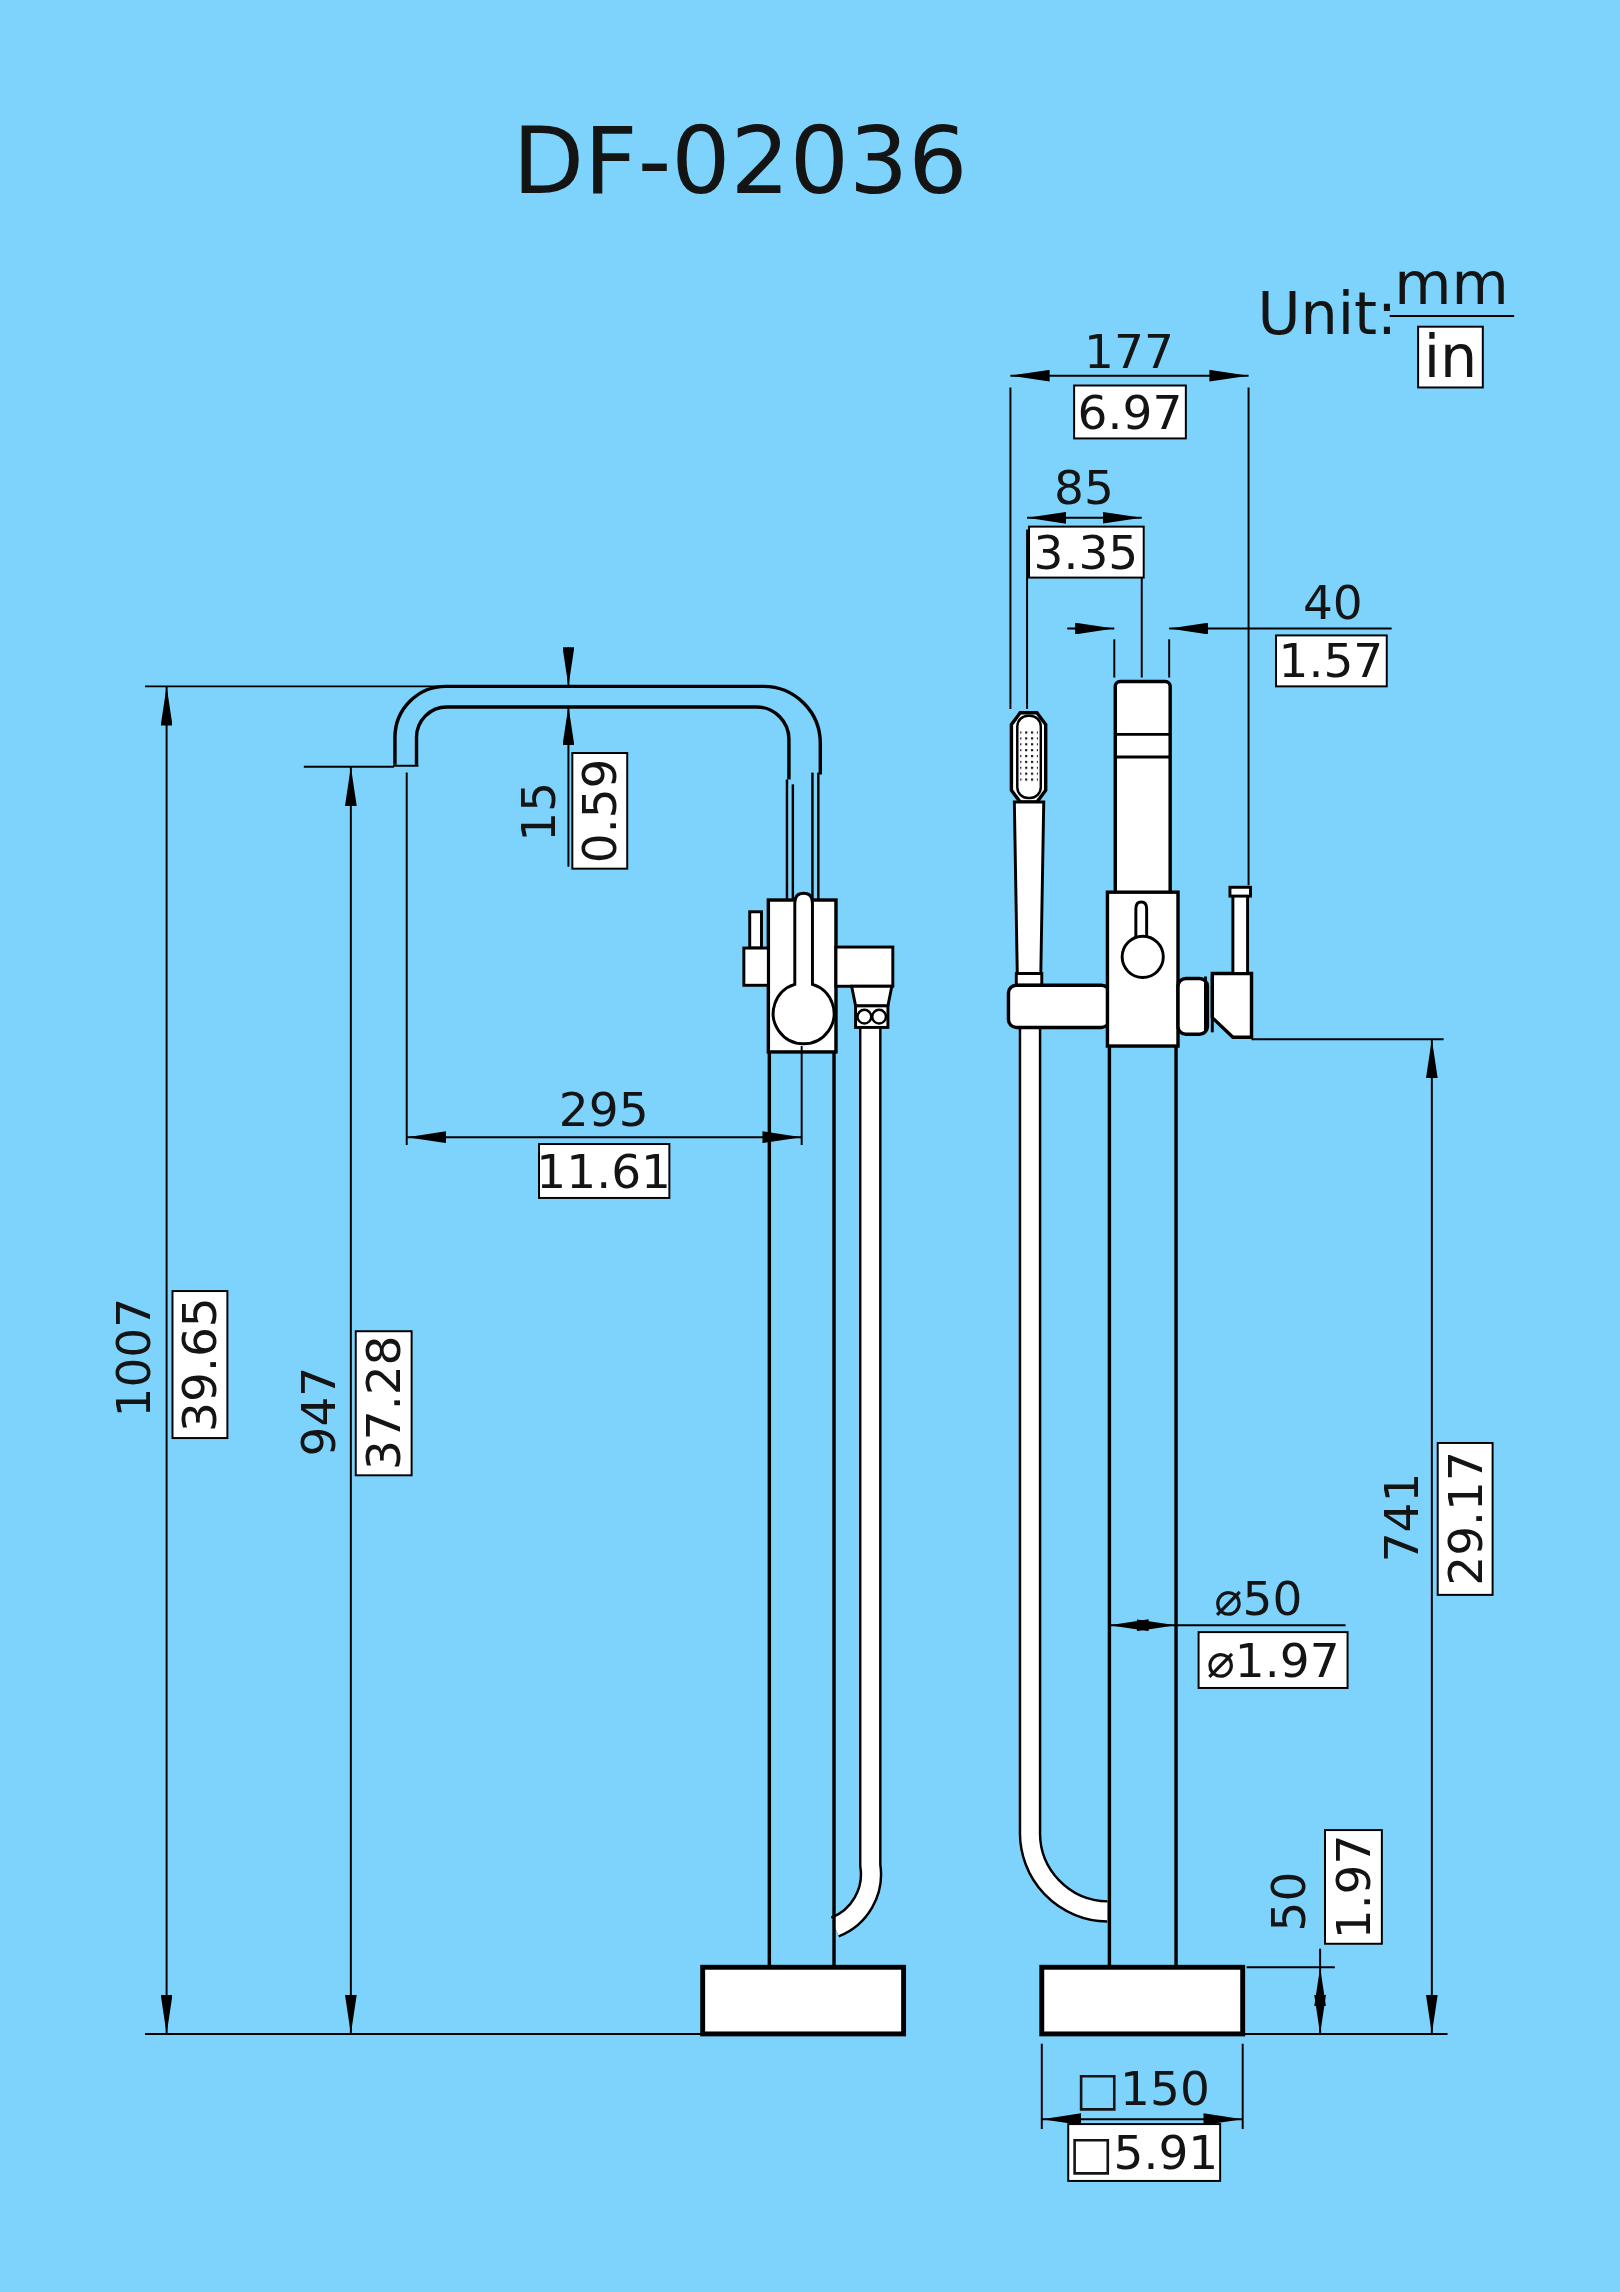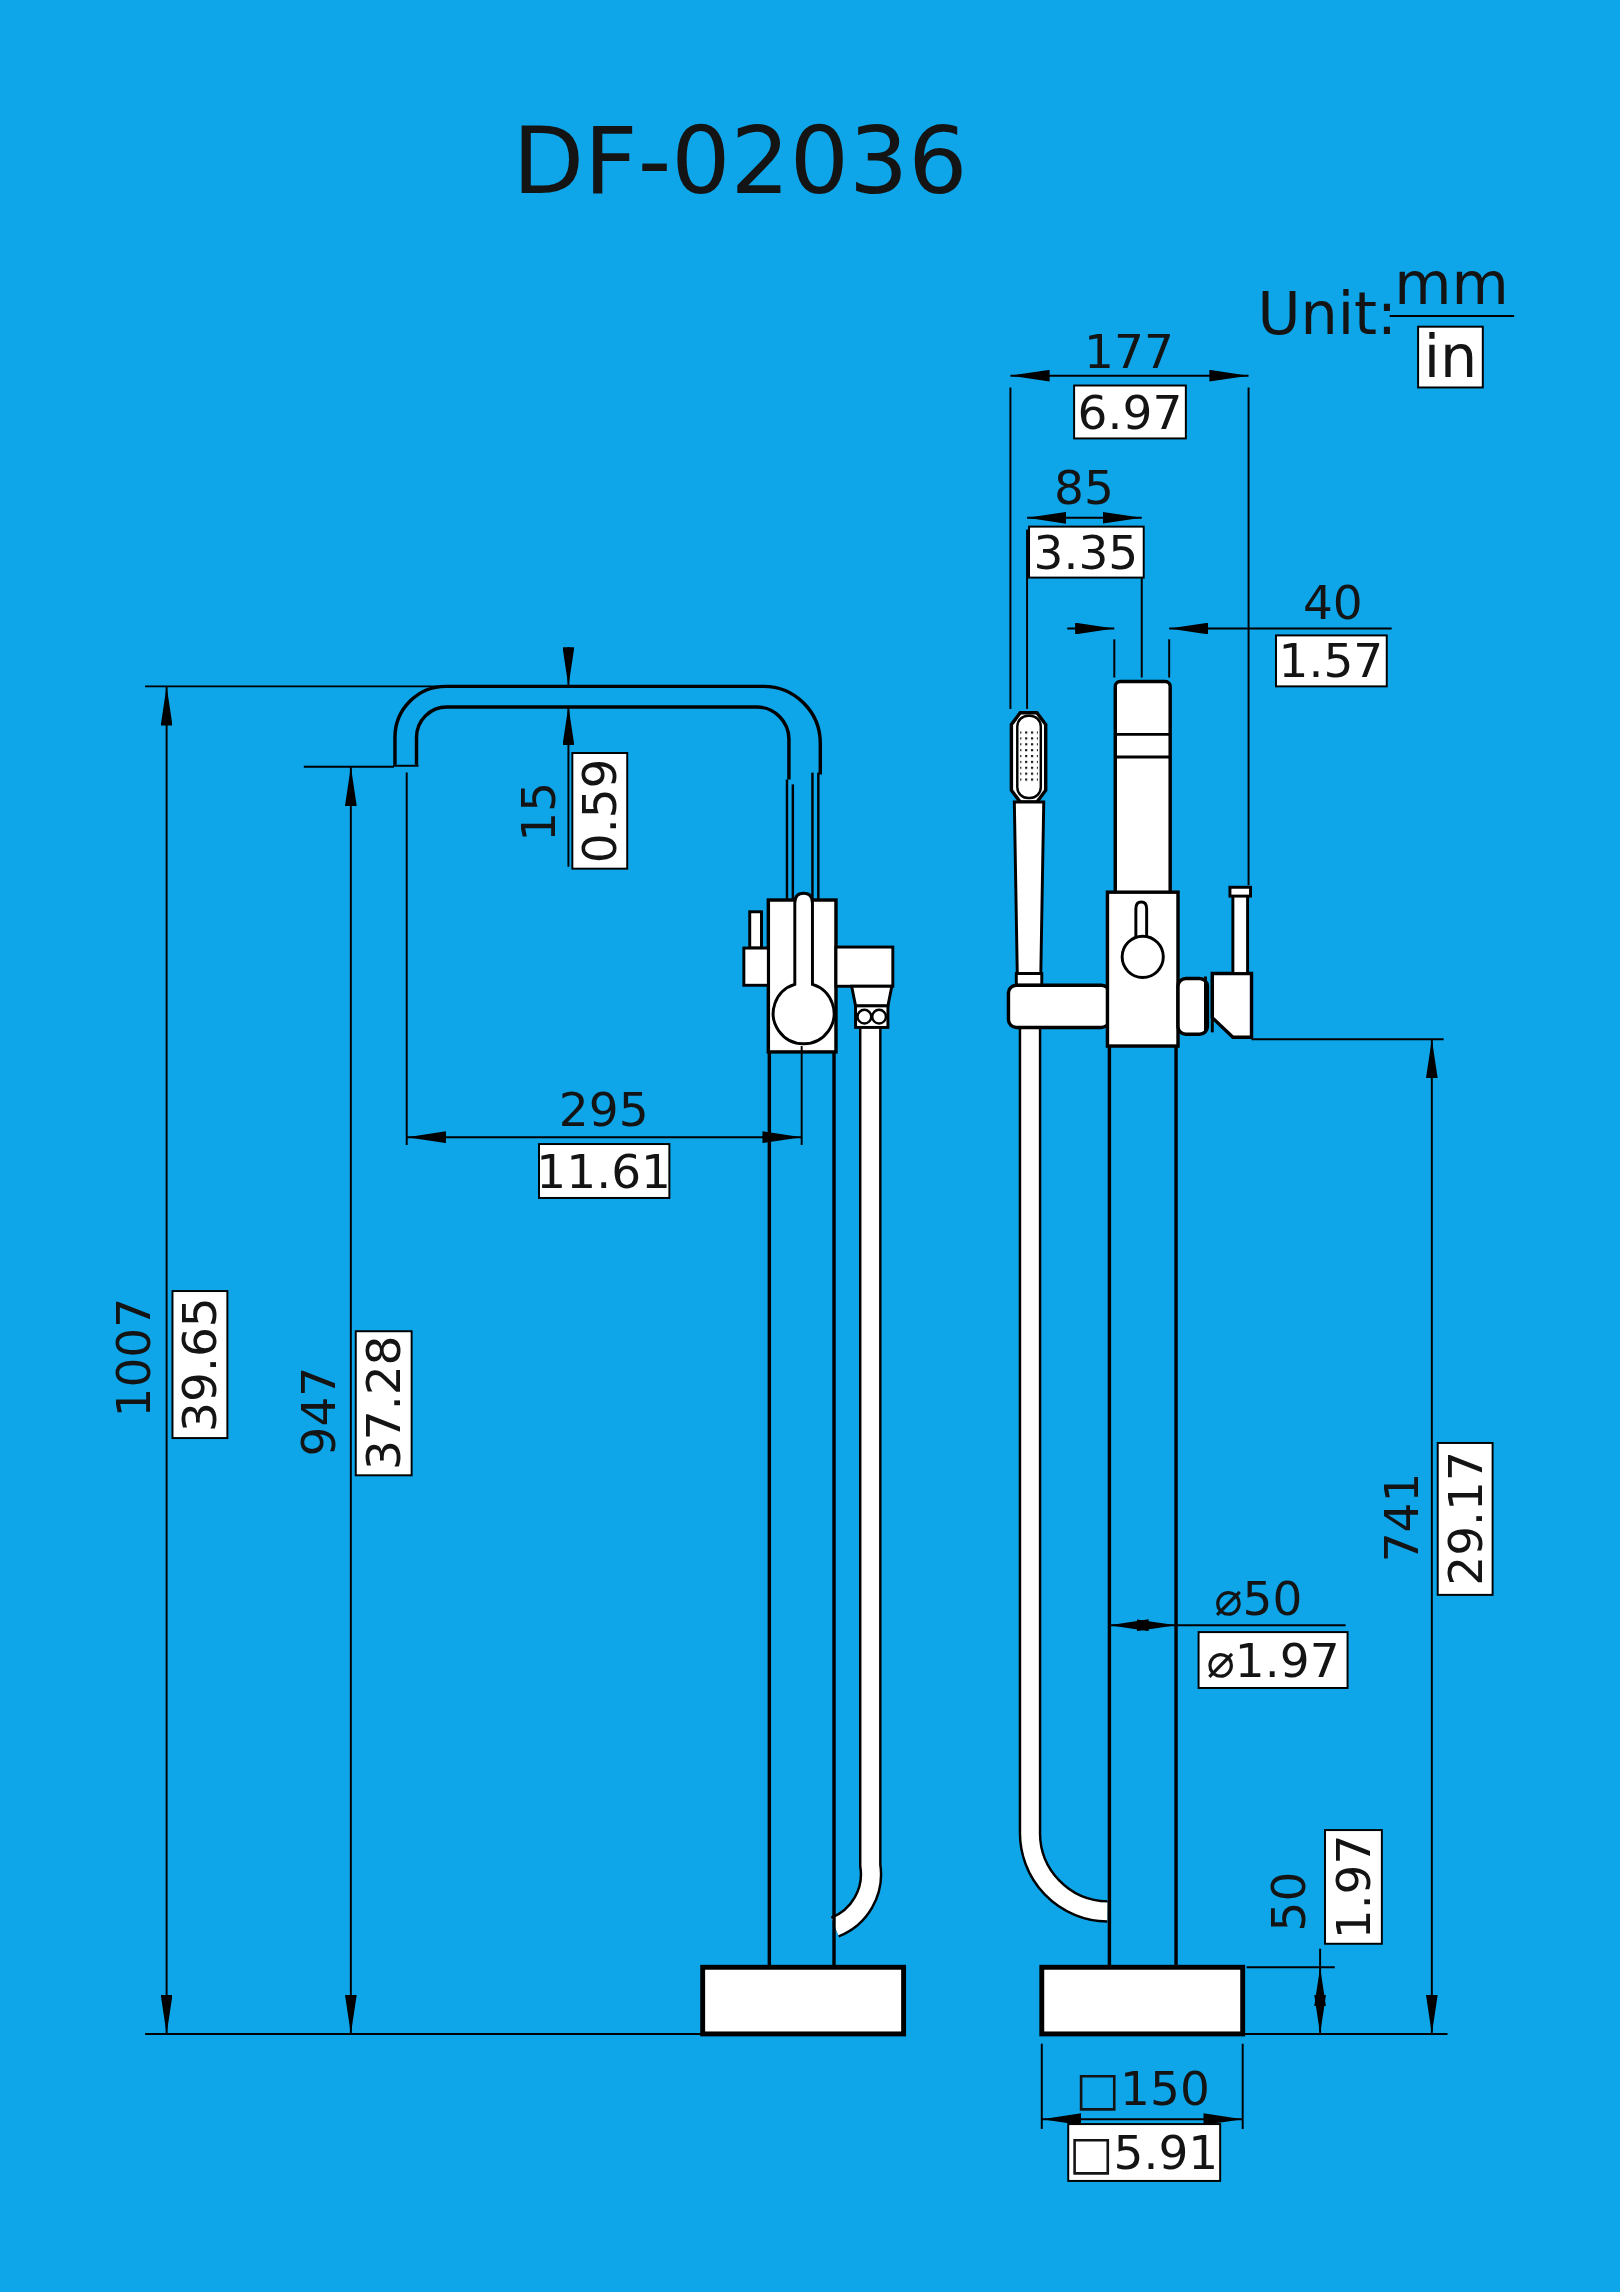--- a/index.html
+++ b/index.html
@@ -1,16 +1,16 @@
 <!DOCTYPE html>
 <html><head>
 <meta charset="utf-8">
 <style>
   html,body{margin:0;padding:0;background:#ffffff;}
-  .page{width:1620px;height:2293px;position:relative;background:#0ea5e9;}
+  .page{width:1620px;height:2293px;position:relative;background:#7dd3fc;}
   svg{display:block;}
   text{font-family:"DejaVu Sans","Liberation Sans",sans-serif;fill:#141414;}
   .dimtxt{font-size:48px;}
   .titletxt{font-size:95px;}
   .unittxt{font-size:60px;}
   .outline{stroke:#000;fill:none;}
   .fillw{stroke:#000;fill:#fff;}
   .dim{stroke:#000;stroke-width:2;fill:none;}
   .box{stroke:#000;stroke-width:2;fill:#fff;}
 </style>

